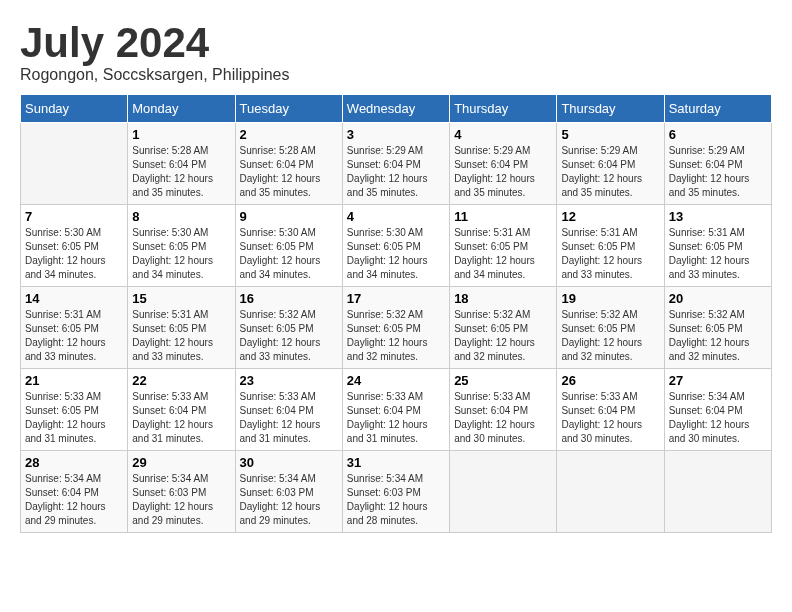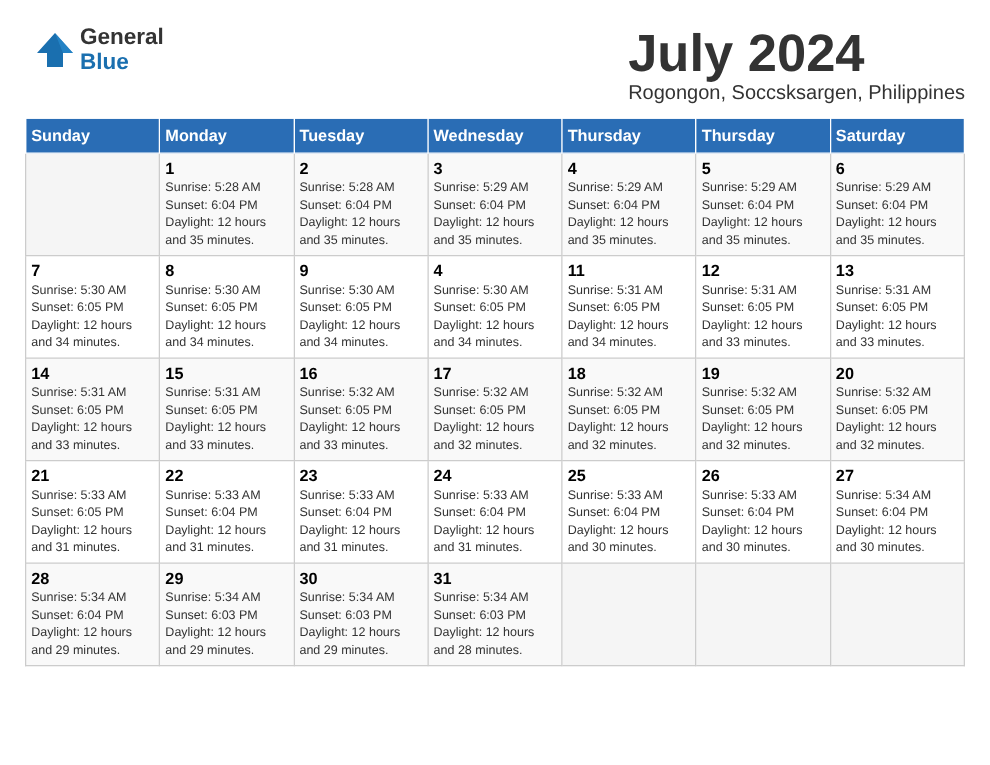--- a/index.html
+++ b/index.html
@@ -52,21 +52,21 @@
       width: 100%;
       border-collapse: collapse;
       font-size: 11px;
     }
     thead tr th {
       background-color: #2a6db5;
       color: #fff;
       padding: 6px 4px;
       text-align: left;
       font-size: 13px;
-      font-weight: bold;
+      font-weight: normal;
       border: 1px solid #fff;
       margin-left: 42px;
     }
     tbody tr td {
       border: 1px solid #ccc;
       vertical-align: top;
       padding: 4px;
       width: calc(100% / 7);
       min-height: 80px;
     }
@@ -88,30 +88,20 @@
       line-height: 1.4;
     }
     .empty-cell {
       background: #f5f5f5;
     }
   </style>
 </head>
 <body>
 
 <div class="header">
-  <div class="logo">
-    <svg class="logo-icon" viewBox="0 0 50 50">
-      <polygon points="30,8 48,28 38,28 38,42 22,42 22,28 12,28" fill="#1a6faf"></polygon>
-      <polygon points="30,8 48,28 38,28" fill="#2a8fd4" opacity="0.6"></polygon>
-    </svg>
-    <div class="logo-text">
-      <span class="logo-general">General</span>
-      <span class="logo-blue">Blue</span>
-    </div>
-  </div>
   <div class="title-block">
     <div class="month-title">July 2024</div>
     <div class="location">Rogongon, Soccsksargen, Philippines</div>
   </div>
 </div>
 
 <table>
   <thead>
     <tr>
     <th>Sunday</th>

